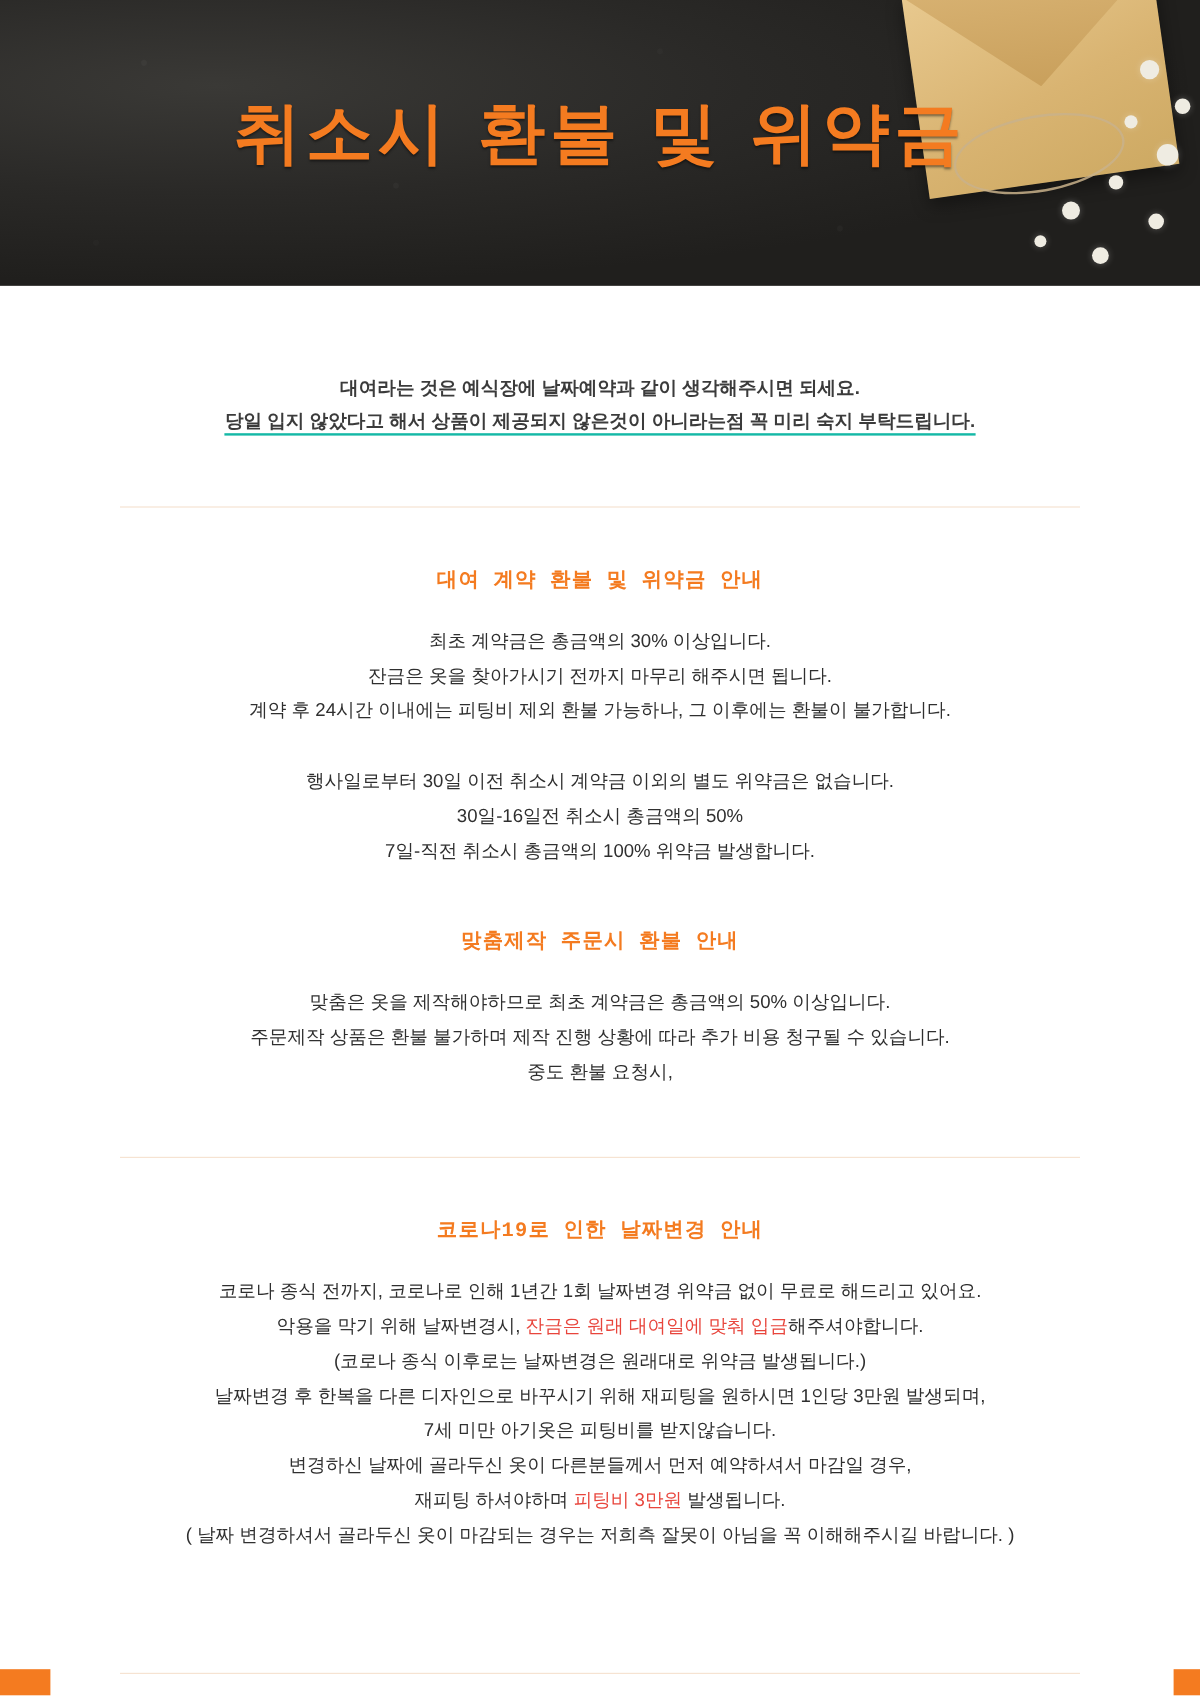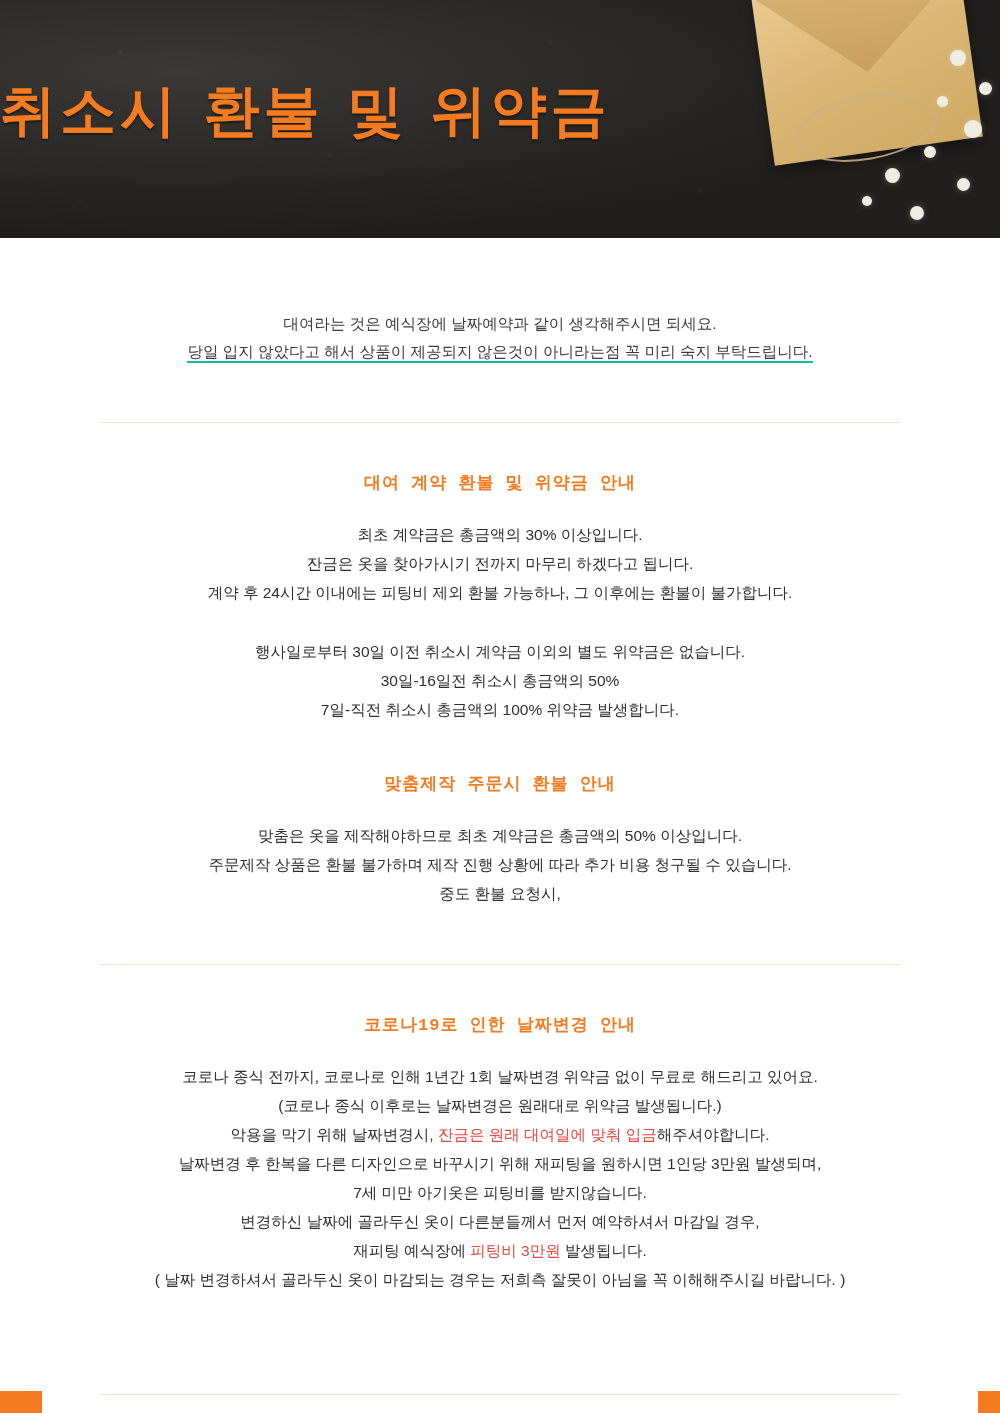--- a/index.html
+++ b/index.html
@@ -39,20 +39,21 @@
       radial-gradient(circle at 70% 80%, rgba(255,255,255,0.03) 0 2px, transparent 3px),
       radial-gradient(circle at 8% 85%, rgba(255,255,255,0.02) 0 2px, transparent 3px),
       radial-gradient(circle at 45% 45%, rgba(255,255,255,0.02) 0 1px, transparent 2px);
     opacity: .9;
   }
   .hero-title {
     position: absolute;
     left: 0;
     right: 0;
     top: 74px;
+    text-align: center;
     font-size: 56px;
     font-weight: 700;
     letter-spacing: 4px;
     color: #f47b20;
     text-shadow: 0 2px 2px rgba(0,0,0,.45);
     font-family: "DejaVu Sans", "Liberation Sans", sans-serif;
   }
 
   
   .hero-envelope {
@@ -114,20 +115,21 @@
   
   .content {
     padding: 0 60px;
   }
   .intro {
     margin-top: 72px;
     text-align: center;
     font-size: 15.5px;
     line-height: 28px;
     color: #3b3b3b;
+    font-weight: bold;
   }
   .intro .underline {
     border-bottom: 2px solid #14b8a6;
     padding-bottom: 1px;
   }
 
   .divider {
     height: 1px;
     background: #f6e3d2;
     margin: 56px 40px 0 40px;
@@ -209,21 +211,21 @@
         <span class="underline">당일 입지 않았다고 해서 상품이 제공되지 않은것이 아니라는점 꼭 미리 숙지 부탁드립니다.</span>
       </div>
     </div>
 
     <div class="divider"></div>
 
     <div class="section">
       <div class="section-title">대여 계약 환불 및 위약금 안내</div>
       <div class="para">
         <div>최초 계약금은 총금액의 30% 이상입니다.</div>
-        <div>잔금은 옷을 찾아가시기 전까지 마무리 하겠다고 됩니다.</div>
+        <div>잔금은 옷을 찾아가시기 전까지 마무리 해주시면 됩니다.</div>
         <div>계약 후 24시간 이내에는 피팅비 제외 환불 가능하나, 그 이후에는 환불이 불가합니다.</div>
       </div>
       <div class="para gap">
         <div>행사일로부터 30일 이전 취소시 계약금 이외의 별도 위약금은 없습니다.</div>
         <div>30일-16일전 취소시 총금액의 50%</div>
         <div>7일-직전 취소시 총금액의 100% 위약금 발생합니다.</div>
       </div>
     </div>
 
     <div class="section">
@@ -234,29 +236,29 @@
         <div>중도 환불 요청시,</div>
       </div>
     </div>
 
     <div class="divider"></div>
 
     <div class="section">
       <div class="section-title">코로나19로 인한 날짜변경 안내</div>
       <div class="para">
         <div>코로나 종식 전까지, 코로나로 인해 1년간 1회 날짜변경 위약금 없이 무료로 해드리고 있어요.</div>
-        <div>(코로나 종식 이후로는 날짜변경은 원래대로 위약금 발생됩니다.)</div>
         <div>
           <span>악용을 막기 위해 날짜변경시, </span><span class="hl-red">잔금은 원래 대여일에 맞춰 입금</span><span>해주셔야합니다.</span>
         </div>
+        <div>(코로나 종식 이후로는 날짜변경은 원래대로 위약금 발생됩니다.)</div>
         <div>날짜변경 후 한복을 다른 디자인으로 바꾸시기 위해 재피팅을 원하시면 1인당 3만원 발생되며,</div>
         <div>7세 미만 아기옷은 피팅비를 받지않습니다.</div>
         <div>변경하신 날짜에 골라두신 옷이 다른분들께서 먼저 예약하셔서 마감일 경우,</div>
         <div>
-          <span>재피팅 예식장에 </span><span class="hl-red">피팅비 3만원</span><span> 발생됩니다.</span>
+          <span>재피팅 하셔야하며 </span><span class="hl-red">피팅비 3만원</span><span> 발생됩니다.</span>
         </div>
         <div>( 날짜 변경하셔서 골라두신 옷이 마감되는 경우는 저희측 잘못이 아님을 꼭 이해해주시길 바랍니다. )</div>
       </div>
     </div>
 
   </div>
 
   <div class="footer-rule"></div>
   <div class="footer-bar-left"></div>
   <div class="footer-bar-right"></div>

